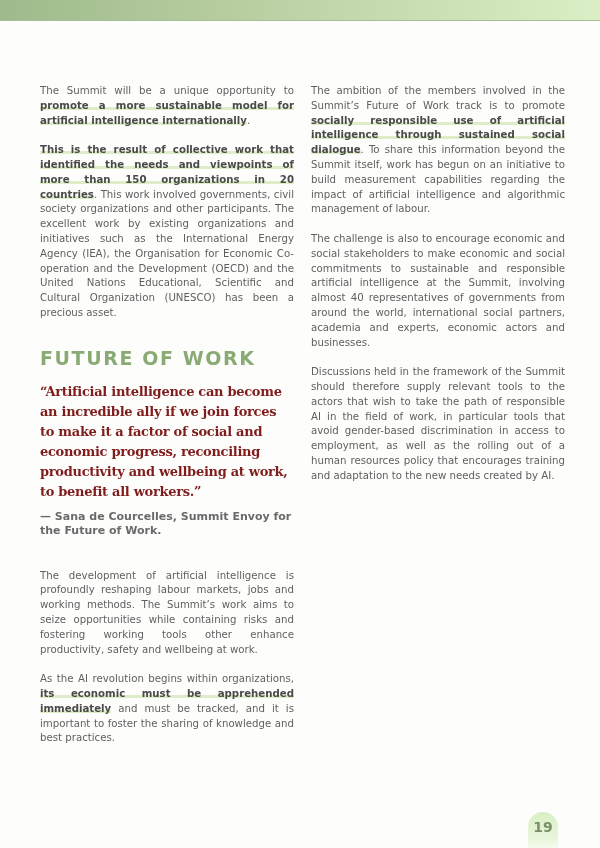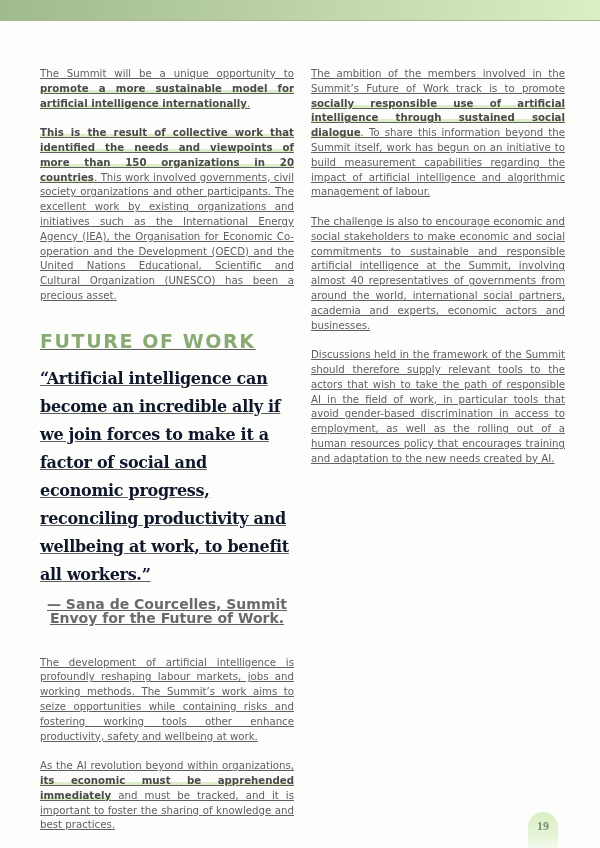--- a/index.html
+++ b/index.html
@@ -8,75 +8,74 @@
       background: #fdfdfc;
       font-family: "DejaVu Sans", sans-serif;
       color: #5f5f5f;
     }
     .top-band {
       position: absolute; left: 0; top: 0; width: 600px; height: 20px;
       background: linear-gradient(90deg, #9fba8c 0%, #b8cea1 40%, #cde1b7 75%, #dbefc6 100%);
       border-bottom: 1px solid #a8bd97;
     }
     .col {
-      position: absolute; top: 67px; width: 254px;
+      position: absolute; top: 84px; width: 254px;
       font-size: 10.2px; line-height: 14.8px; text-align: justify;
       hyphens: manual;
-      text-decoration: underline;
     }
     .col-left { left: 40px; }
     .col-right { left: 311px; }
     p { margin: 0 0 14.8px 0; }
     .hl {
       font-weight: bold; color: #4a4a4a;
       background: linear-gradient(180deg, transparent 62%, #dcedc8 62%, #dcedc8 92%, transparent 92%);
     }
     .section-heading {
       margin: 30px 0 16px 0;
       font-family: "DejaVu Sans", sans-serif;
       font-weight: bold; letter-spacing: 1.6px;
       font-size: 19px; color: #8aaa74;
     }
     .quote {
       font-family: "DejaVu Serif", serif; font-weight: bold;
-      font-size: 16px; line-height: 28px; color: #0f172a;
+      font-size: 13px; line-height: 20px; color: #7f1d1d;
       text-align: left; margin: 0 0 8px 0; letter-spacing: -0.3px;
     }
     .attribution {
-      font-weight: bold; font-size: 14px; line-height: 14.5px; color: #6a6a6a;
-      text-align: center; margin: 0 0 30px 0;
+      font-weight: bold; font-size: 11px; line-height: 14.5px; color: #6a6a6a;
+      text-align: left; margin: 0 0 30px 0;
     }
     .page-tab {
       position: absolute; left: 528px; top: 812px; width: 30px; height: 36px;
       border-radius: 15px 15px 0 0;
       background: linear-gradient(180deg, #d9efc4 0%, #e7f5d9 70%, #f4fbee 100%);
       display: flex; justify-content: center; padding-top: 7px; box-sizing: border-box;
     }
     .page-number {
-      font-size: 12px; color: #7a8f6a; font-weight: bold; font-family: Liberation Serif, serif;
+      font-size: 14px; color: #7a8f6a; font-weight: bold;
     }
   </style>
 </head>
 <body>
 
 <div class="top-band"></div>
 
 <div class="col col-left">
   <p><span>The Summit will be a unique opportunity to </span><span class="hl">promote a more sustainable model for artificial intelligence internationally</span><span>.</span></p>
 
   <p><span class="hl">This is the result of collective work that identified the needs and viewpoints of more than 150 organizations in 20 countries</span><span>. This work involved governments, civil society organizations and other participants. The excellent work by existing organizations and initiatives such as the International Energy Agency (IEA), the Organisation for Economic Co-operation and the Development (OECD) and the United Nations Educational, Scientific and Cultural Organization (UNESCO) has been a precious asset.</span></p>
 
   <div class="section-heading">FUTURE OF WORK</div>
 
   <div class="quote">“Artificial intelligence can become an incredible ally if we join forces to make it a factor of social and economic progress, reconciling productivity and wellbeing at work, to benefit all workers.”</div>
   <div class="attribution">— Sana de Courcelles, Summit Envoy for the Future of Work.</div>
 
   <p>The development of artificial intelligence is profoundly reshaping labour markets, jobs and working methods. The Summit’s work aims to seize opportunities while containing risks and fostering working tools other enhance productivity, safety and wellbeing at work.</p>
 
-  <p><span>As the AI revolution beyond within organizations, </span><span class="hl">its economic must be apprehended immediately</span><span> and must be tracked, and it is important to foster the sharing of knowledge and best practices.</span></p>
+  <p><span>As the AI revolution begins within organizations, </span><span class="hl">its economic must be apprehended immediately</span><span> and must be tracked, and it is important to foster the sharing of knowledge and best practices.</span></p>
 </div>
 
 <div class="col col-right">
   <p><span>The ambition of the members involved in the Summit’s Future of Work track is to promote </span><span class="hl">socially responsible use of artificial intelligence through sustained social dialogue</span><span>. To share this information beyond the Summit itself, work has begun on an initiative to build measurement capabilities regarding the impact of artificial intelligence and algorithmic management of labour.</span></p>
 
 
   <p>The challenge is also to encourage economic and social stakeholders to make economic and social commitments to sustainable and responsible artificial intelligence at the Summit, involving almost 40 representatives of governments from around the world, international social partners, academia and experts, economic actors and businesses.</p>
 
   <p>Discussions held in the framework of the Summit should therefore supply relevant tools to the actors that wish to take the path of responsible AI in the field of work, in particular tools that avoid gender-based discrimination in access to employment, as well as the rolling out of a human resources policy that encourages training and adaptation to the new needs created by AI.</p>
 </div>

